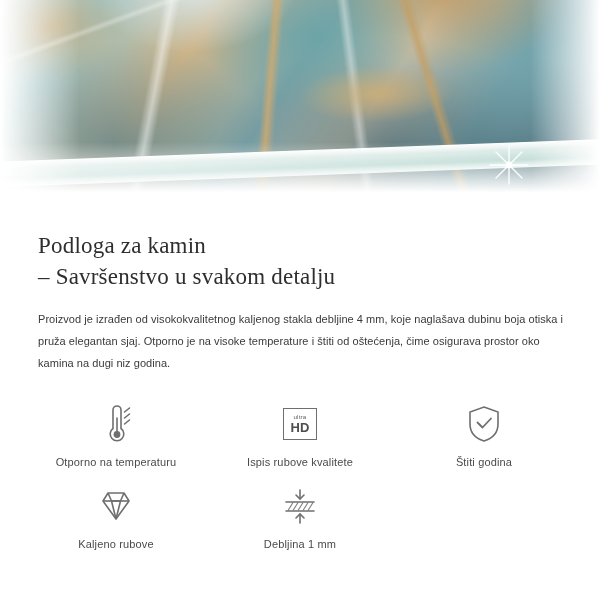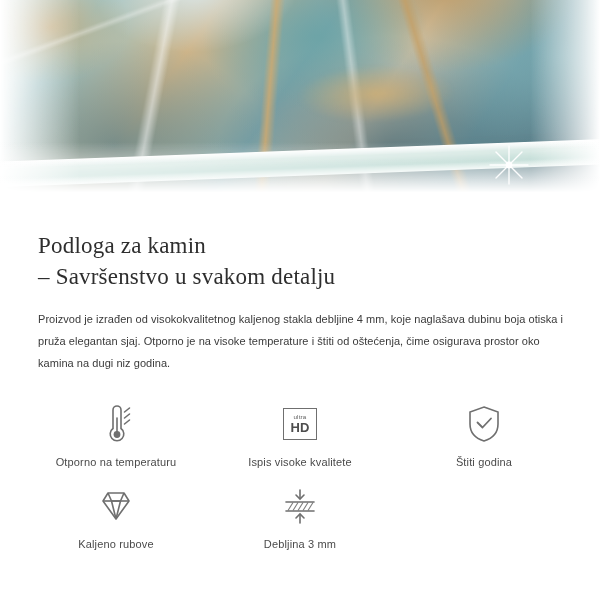--- a/index.html
+++ b/index.html
@@ -242,21 +242,21 @@
         <div class="feature-label">Otporno na temperaturu</div>
       </div>
 
       <div class="feature">
         <div class="feature-icon">
           <div class="hd-badge">
             <span class="ultra">ultra</span>
             <span class="hd">HD</span>
           </div>
         </div>
-        <div class="feature-label">Ispis visoke kvalitete</div>
+        <div class="feature-label">Ispis rubove kvalitete</div>
       </div>
 
       <div class="feature">
         <div class="feature-icon">
           <svg width="40" height="44" viewBox="0 0 40 44">
             <path d="M20 5 L34 10 v12 c0 9 -6 14.5 -14 17 c-8 -2.5 -14 -8 -14 -17 V10 Z" fill="none" stroke="#6f6f6f" stroke-width="1.6"></path>
             <path d="M13.5 20.5 L18.5 25.5 L27 16.5" fill="none" stroke="#6f6f6f" stroke-width="1.8" stroke-linecap="round" stroke-linejoin="round"></path>
           </svg>
         </div>
         <div class="feature-label">Štiti godina</div>
@@ -291,18 +291,18 @@
             </g>
             <g stroke="#6f6f6f" stroke-width="1.1" opacity="0.9">
               <line x1="9" y1="24.5" x2="14" y2="16.5"></line>
               <line x1="14" y1="24.5" x2="19" y2="16.5"></line>
               <line x1="19" y1="24.5" x2="24" y2="16.5"></line>
               <line x1="24" y1="24.5" x2="29" y2="16.5"></line>
               <line x1="29" y1="24.5" x2="34" y2="16.5"></line>
             </g>
           </svg>
         </div>
-        <div class="feature-label">Debljina 3 mm</div>
+        <div class="feature-label">Debljina 1 mm</div>
       </div>
 
     </div>
   </div>
 </div>
 
 </body></html>

